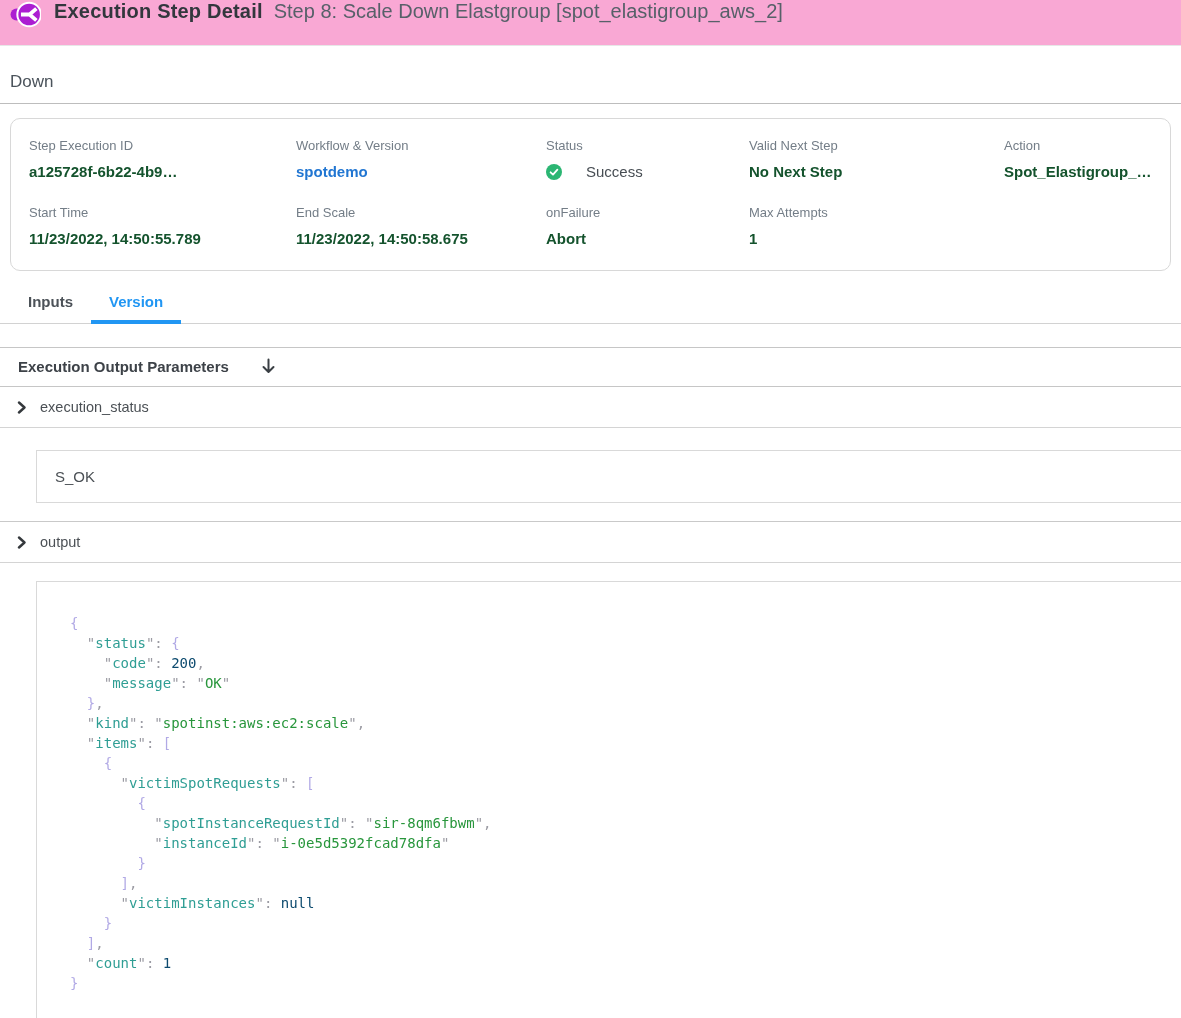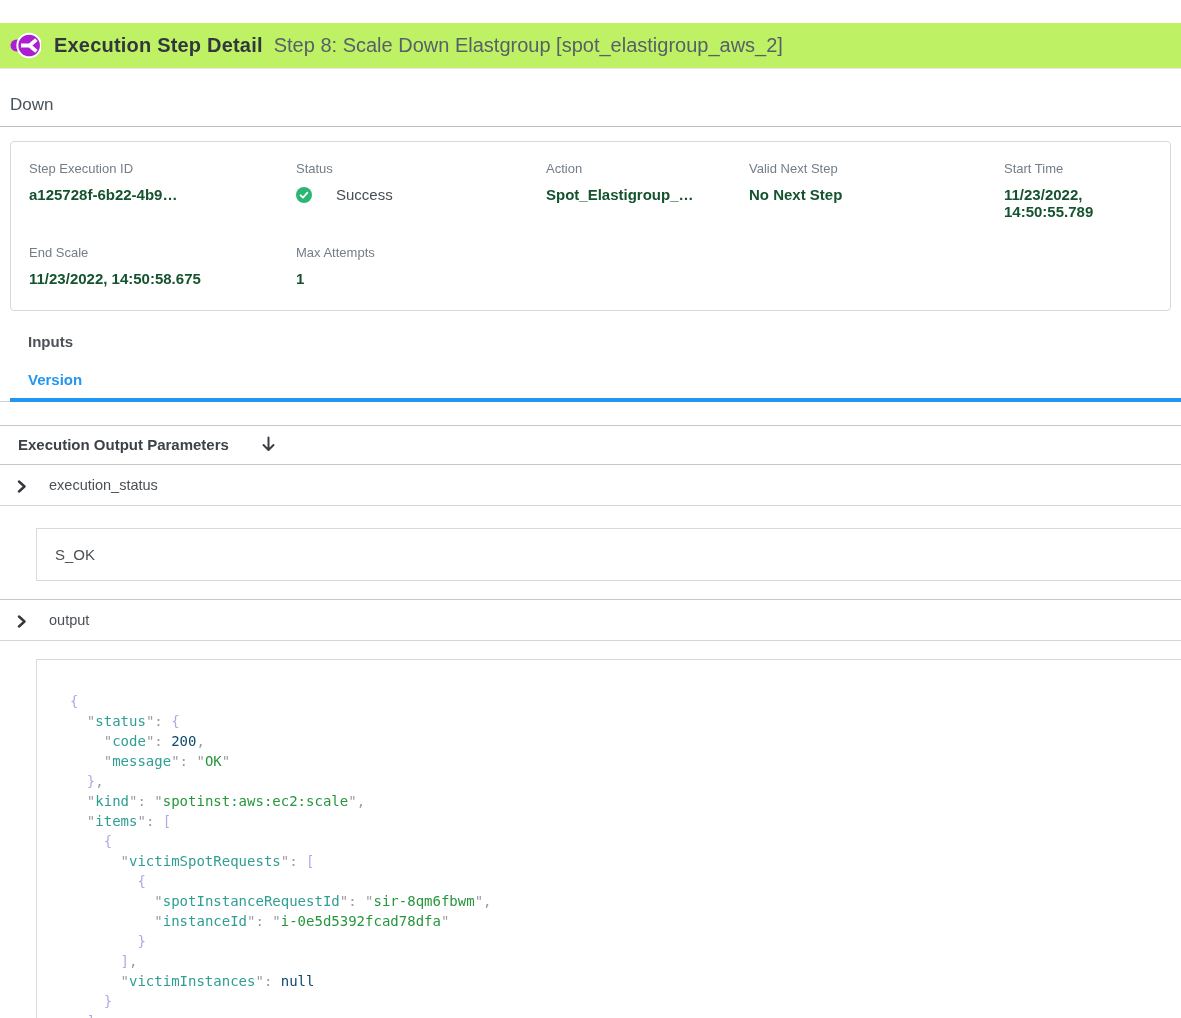--- a/index.html
+++ b/index.html
@@ -5,74 +5,73 @@
   * { box-sizing: border-box; margin: 0; padding: 0; }
   html, body { background: #ffffff; }
   body {
     width: 1181px; height: 1018px; overflow: hidden; position: relative;
     font-family: "Liberation Sans", "DejaVu Sans", sans-serif;
     color: #3c4149;
   }
 
   
   .app-header {
-    display: flex; align-items: center; gap: 13px;
+    display: flex; align-items: flex-start; gap: 13px;
     height: 46px; padding-left: 10px;
     border-bottom: 1px solid #e7e7e7;
-    background: #bef264;
-    margin-top: 23px;
+    background: #f9a8d4;
   }
   .app-header .logo { flex: 0 0 auto; display: flex; align-items: center; }
   .hdr-title { font-size: 20px; font-weight: 700; color: #32373d; letter-spacing: .2px; }
   .hdr-subtitle { font-size: 20px; font-weight: 400; color: #576069; margin-left: -2px; }
 
   
   .info-heading {
     margin: 26px 0 0 10px;
     font-size: 17px; font-weight: 400; color: #4b535b;
   }
   .divider { border: none; border-top: 1px solid #c9c9c9; height: 0; }
   .info-divider { margin-top: 11px; border-top-color: #bdbdbd; }
 
   .info-card {
     margin: 14px 10px 0 10px;
-    border: 1px solid #d8d8d8; border-radius: 4px;
+    border: 1px solid #d8d8d8; border-radius: 10px;
     padding: 19px 18px 23px 18px;
     display: grid;
     grid-template-columns: 267px 250px 203px 255px 1fr;
     row-gap: 25px;
   }
   .field-label { font-size: 13px; font-weight: 400; color: #737d87; margin-bottom: 10px; }
   .field-value { font-size: 15px; font-weight: 600; color: #14532d; }
   .field-value.link { color: #2176d2; cursor: pointer; }
   .status-value { display: flex; align-items: center; gap: 24px; font-size: 15px; font-weight: 400; color: #474d53; }
 
   
-  .tabs { display: flex; margin: 15px 0 0 10px; flex-direction: column; }
+  .tabs { display: flex; margin: 15px 0 0 10px; }
   .tab {
     padding: 7px 18px 10px 18px;
     font-size: 15px; font-weight: 600; color: #4c5258;
     cursor: pointer; border-bottom: 4px solid transparent;
   }
   .tab.active { color: #2196f3; border-bottom-color: #2196f3; }
   .tabs-divider { margin-top: -1px; border-top-color: #d2d2d2; }
 
   
   .params-header {
     margin-top: 23px;
     border-top: 1px solid #c6c6c6; border-bottom: 1px solid #c6c6c6;
     padding: 10px 18px 11px 18px;
     display: flex; align-items: center; gap: 32px;
   }
   .params-header .label { font-size: 15px; font-weight: 700; color: #3d4248; }
   .icon-btn { display: inline-flex; align-items: center; cursor: pointer; }
 
   
   .param-row {
-    display: flex; align-items: flex-end; gap: 22px;
+    display: flex; align-items: center; gap: 13px;
     padding: 12px 0 12px 16px;
     border-bottom: 1px solid #d4d4d4;
     cursor: pointer;
   }
   .param-row .name { font-size: 14.5px; font-weight: 400; color: #4b5055; }
 
   
   .value-box {
     margin: 22px -2px 18px 36px;
     border: 1px solid #d9d9d9;
@@ -114,48 +113,56 @@
   <span class="hdr-subtitle">Step 8: Scale Down Elastgroup [spot_elastigroup_aws_2]</span>
 </div>
 
 <div class="info-heading">Down</div>
 <hr class="divider info-divider">
 
 <div class="info-card">
   <div>
     <div class="field-label">Step Execution ID</div>
     <div class="field-value">a125728f-6b22-4b9…</div>
+  </div>
+  <div>
+    <div class="field-label">Workflow &amp; Version</div>
+    <div class="field-value link">spotdemo</div>
   </div>
   <div>
     <div class="field-label">Status</div>
     <div class="status-value">
       <span style="display:inline-flex;">
         <svg width="16" height="16" viewBox="0 0 16 16" aria-hidden="true">
           <circle cx="8" cy="8" r="8" fill="#2bb673"></circle>
           <path d="M4.6 8.3 L7 10.6 L11.4 5.6" stroke="#ffffff" stroke-width="1.8" fill="none" stroke-linecap="round" stroke-linejoin="round"></path>
         </svg>
       </span>
       <span>Success</span>
     </div>
   </div>
   <div>
+    <div class="field-label">Valid Next Step</div>
+    <div class="field-value">No Next Step</div>
+  </div>
+  <div>
     <div class="field-label">Action</div>
     <div class="field-value">Spot_Elastigroup_…</div>
   </div>
   <div>
-    <div class="field-label">Valid Next Step</div>
-    <div class="field-value">No Next Step</div>
-  </div>
-  <div>
     <div class="field-label">Start Time</div>
     <div class="field-value">11/23/2022, 14:50:55.789</div>
   </div>
   <div>
     <div class="field-label">End Scale</div>
     <div class="field-value">11/23/2022, 14:50:58.675</div>
+  </div>
+  <div>
+    <div class="field-label">onFailure</div>
+    <div class="field-value">Abort</div>
   </div>
   <div>
     <div class="field-label">Max Attempts</div>
     <div class="field-value">1</div>
   </div>
   <div></div>
 </div>
 
 <div class="tabs">
   <div class="tab">Inputs</div>

